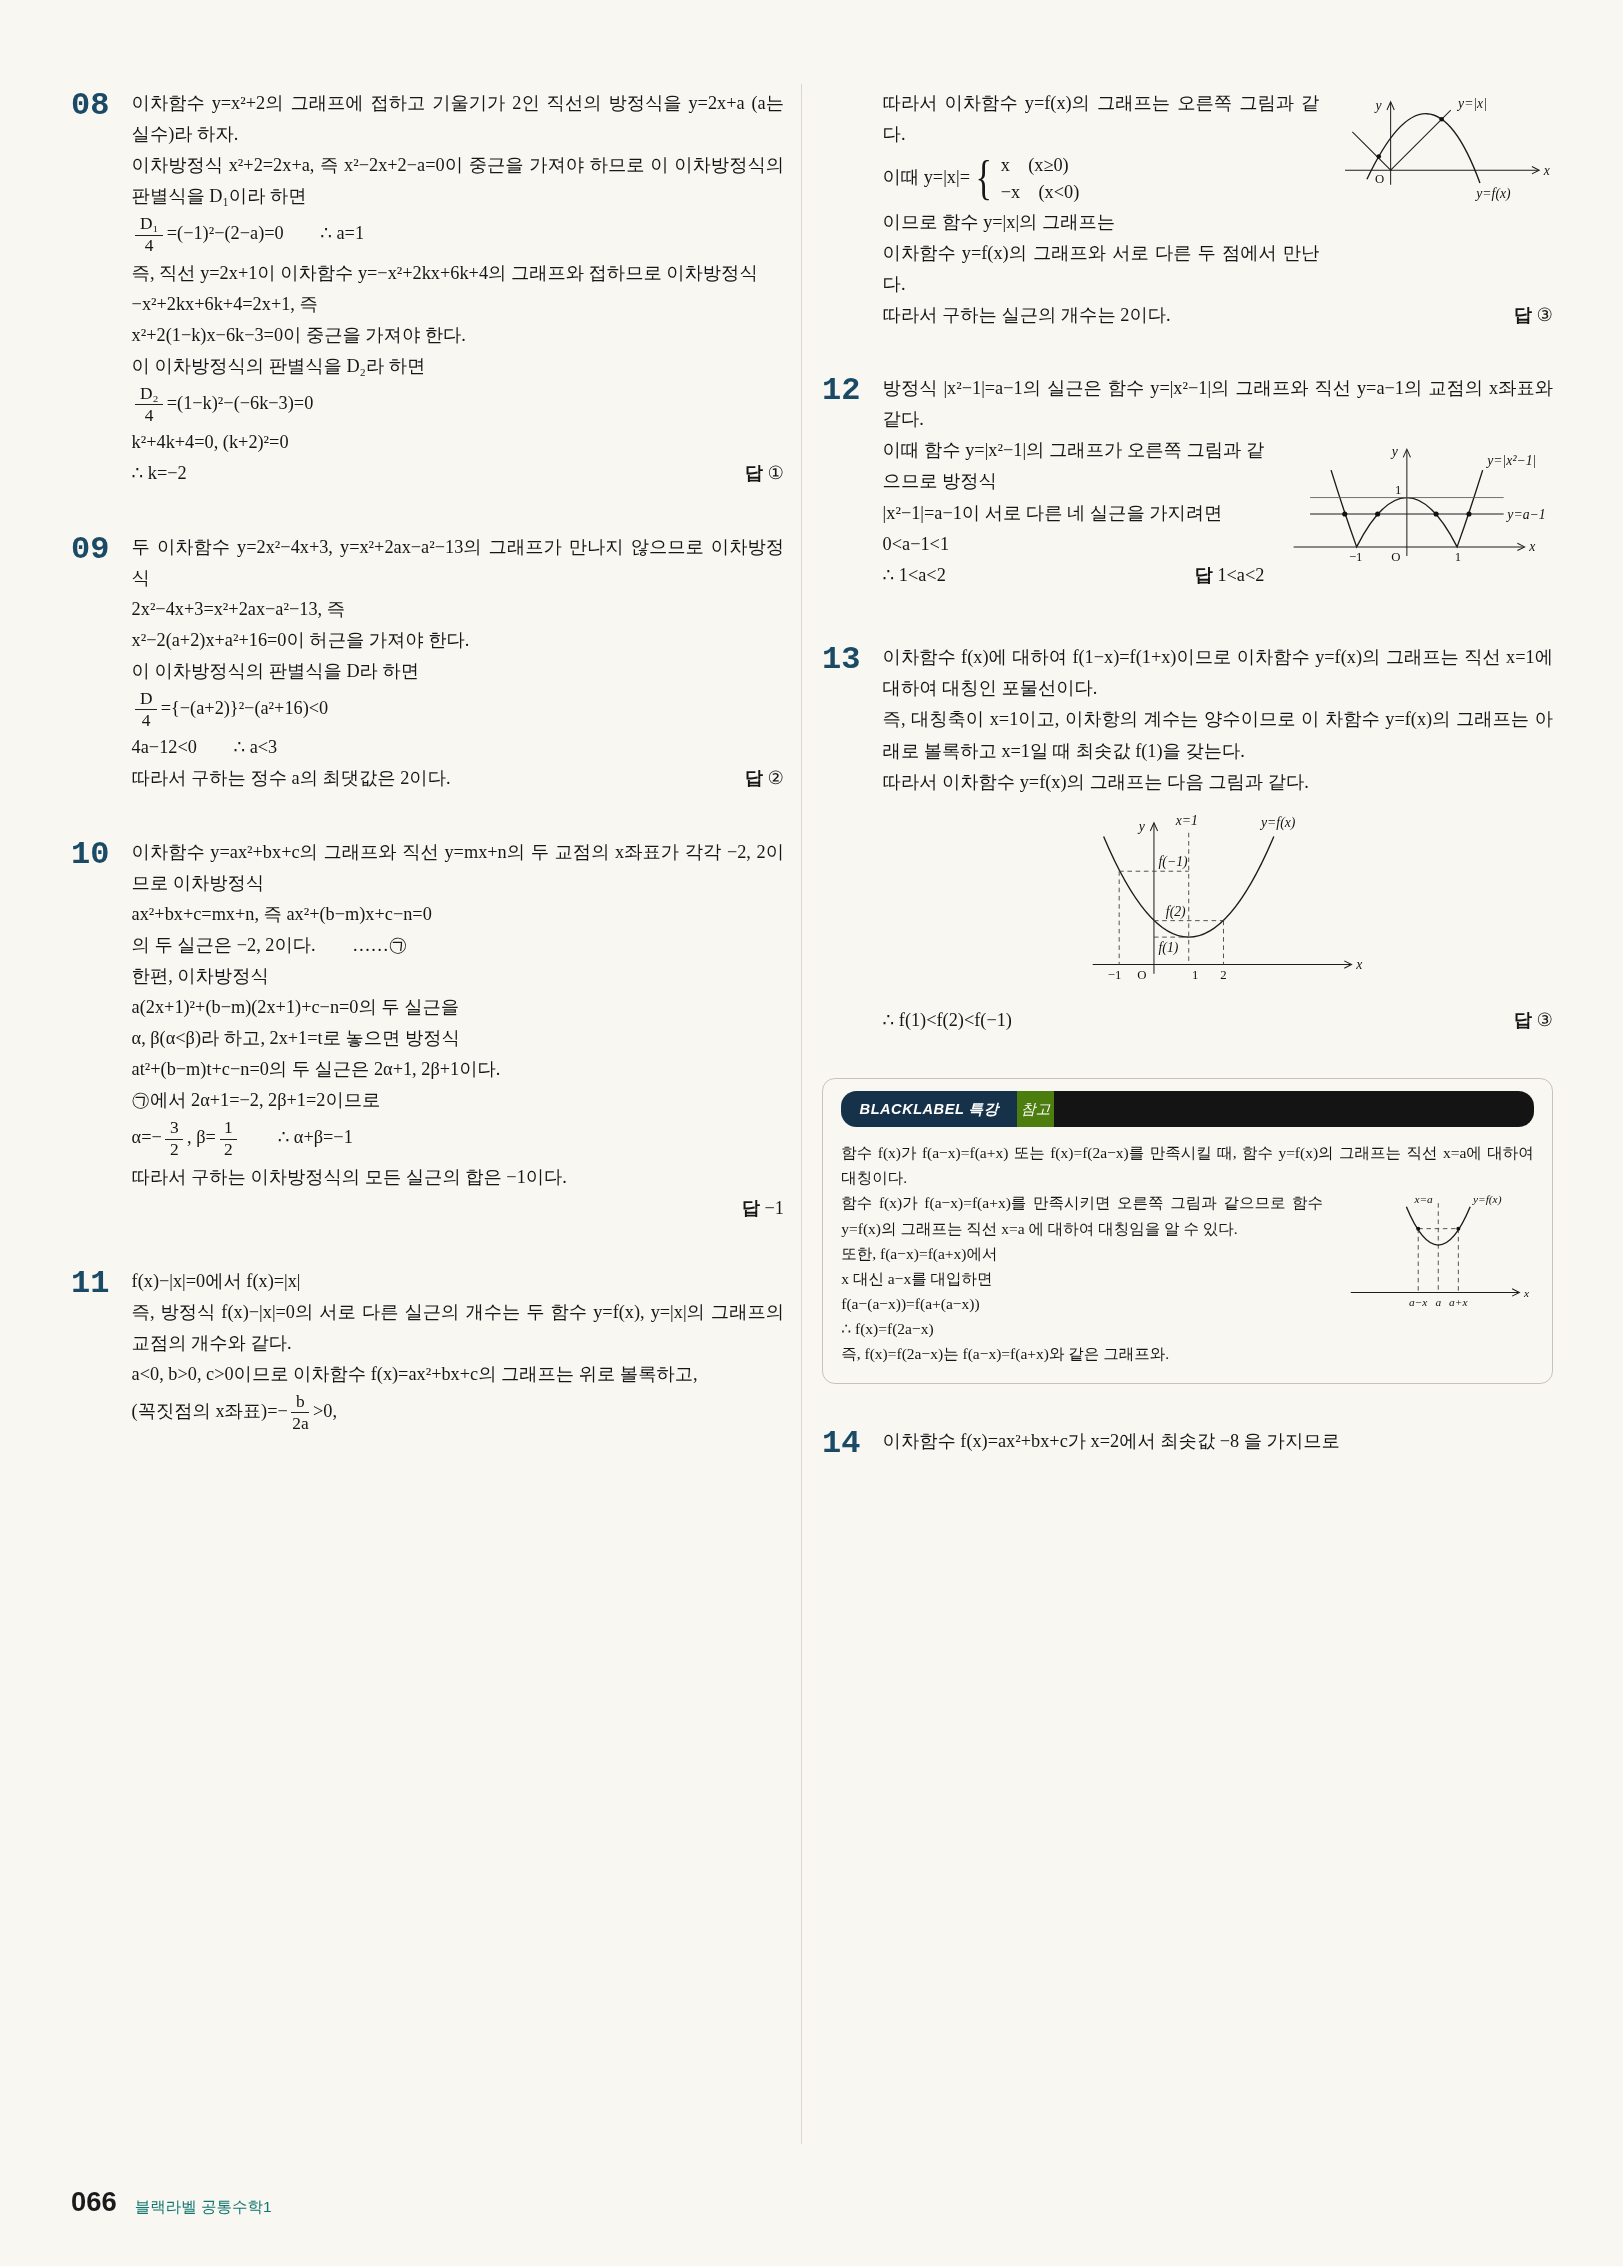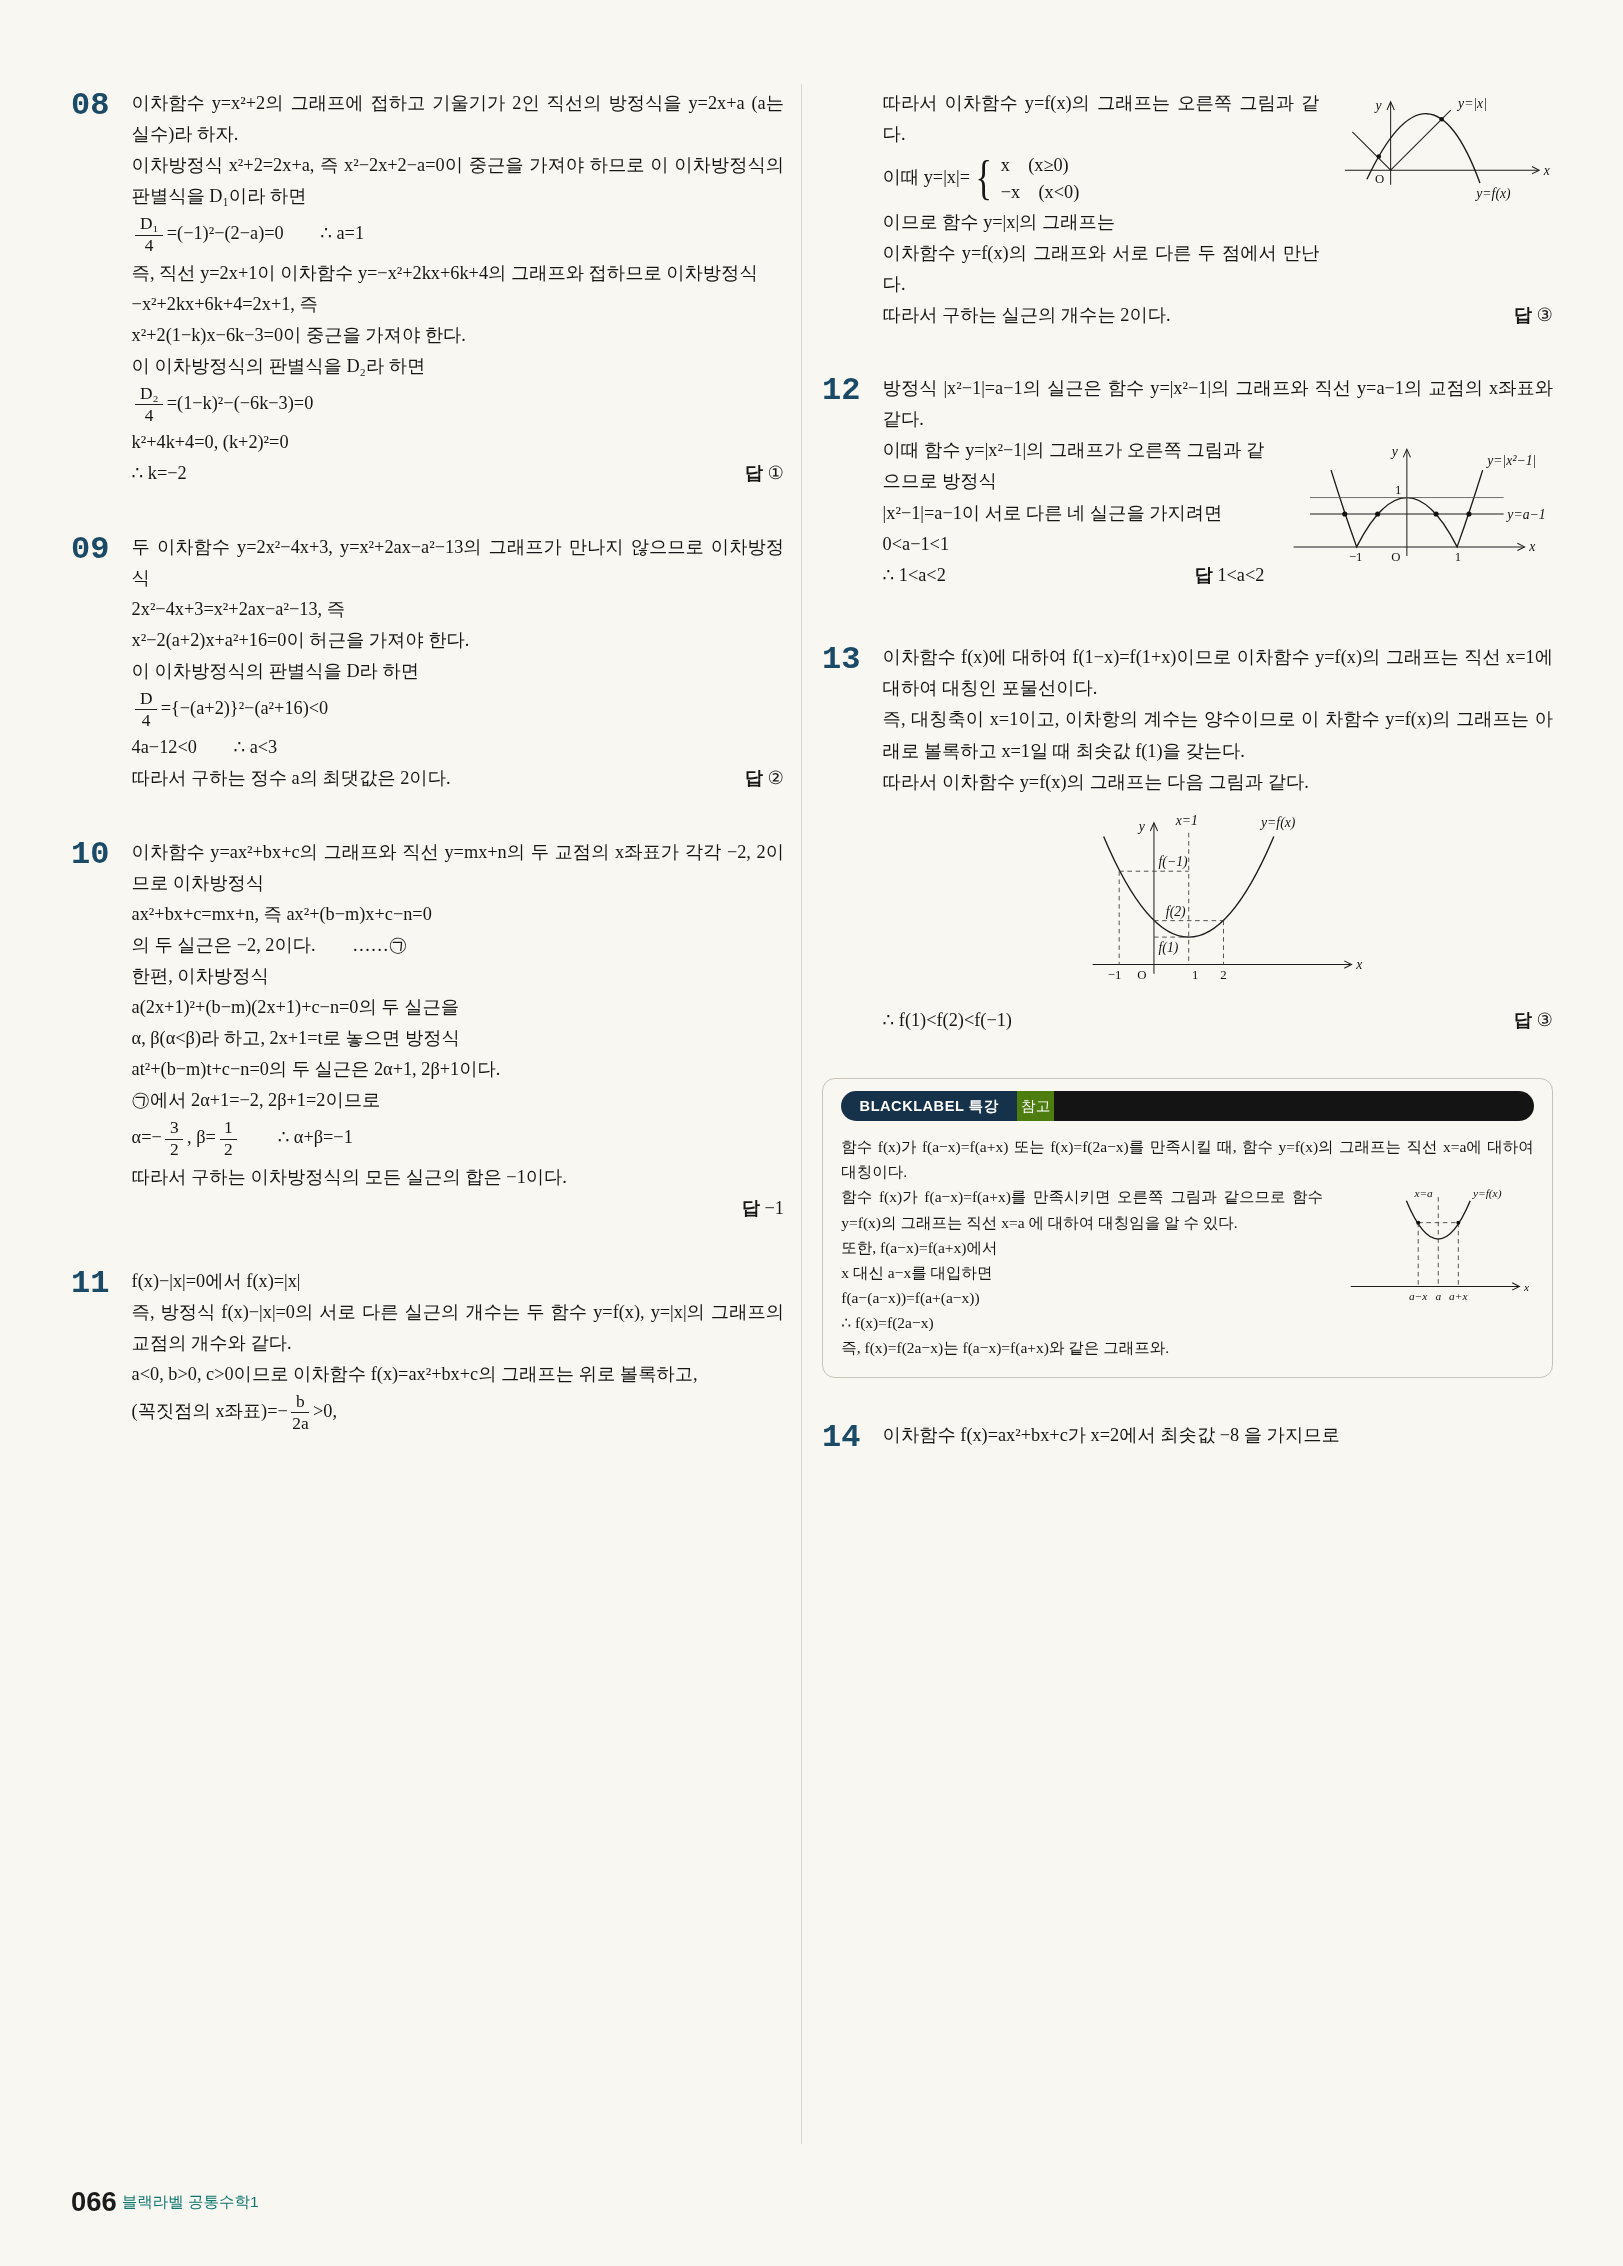--- a/index.html
+++ b/index.html
@@ -31,27 +31,27 @@
   .frac .den { padding-top: 0.9px; }
 
   .cases { display: inline-flex; align-items: center; vertical-align: middle; margin: 1.8px 0 1.8px 1.8px; }
   .cases .brace { font-size: 49px; font-weight: 400; line-height: 0.9; margin-right: 5.5px; transform: scaleX(0.7); display: inline-block; }
   .cases .crows { display: inline-flex; flex-direction: column; line-height: 1.45; }
 
   .gwrap.gfloat { float: right; margin: 1.8px 0 9.1px 14.6px; }
   .gwrap.gcenter { display: flex; justify-content: center; margin: 11px 0 12.8px; }
 
   .blbox { border: 1.5px solid #c8c3ba; border-radius: 12.8px; padding: 12.8px 18.3px 16.4px; margin: 3.7px 0 42px; }
-  .box-header { display: flex; align-items: stretch; height: 30px; border-radius: 15.5px; overflow: hidden; margin-bottom: 12.8px; font-family: "Liberation Sans","DejaVu Sans",sans-serif; font-size: 14.6px; }
+  .box-header { display: flex; align-items: stretch; height: 36px; border-radius: 15.5px; overflow: hidden; margin-bottom: 12.8px; font-family: "Liberation Sans","DejaVu Sans",sans-serif; font-size: 14.6px; font-style: italic; }
   .box-title { background: #16324a; color: #fff; font-weight: 700; display: flex; align-items: center; padding: 0 18.3px; letter-spacing: 0.5px; }
   .box-tab { background: #4d7c0f; color: #fff; display: flex; align-items: center; padding: 0 4px; }
   .box-bar-rest { flex: 1; background: #141414; }
   .box-body { font-size: 15.5px; line-height: 1.62; }
 
-  .footer { position: absolute; left: 71px; top: 2186px; display: flex; align-items: center; gap: 5px; font-family: "Liberation Sans","DejaVu Sans",sans-serif; }
+  .footer { position: absolute; left: 71px; top: 2186px; display: flex; align-items: flex-end; gap: 18px; font-family: "Liberation Sans","DejaVu Sans",sans-serif; }
   .pageno { font-size: 27.4px; font-weight: 700; color: #1b1b1b; }
   .booktitle { font-size: 15.5px; color: #0f766e; }
 
   svg { display: block; }
   .gstroke { stroke: #1c1c1c; stroke-width: 1.1; fill: none; }
   .gcurve  { stroke: #1c1c1c; stroke-width: 1.5; fill: none; }
   .gdash   { stroke: #444; stroke-width: 1; fill: none; stroke-dasharray: 5 4; }
   .gthin   { stroke: #555; stroke-width: 0.9; fill: none; }
   .glab { font-family: "Liberation Serif","DejaVu Serif",serif; font-style: italic; font-size: 15px; fill: #111; }
   .gnum { font-family: "Liberation Serif","DejaVu Serif",serif; font-size: 14px; fill: #111; }

